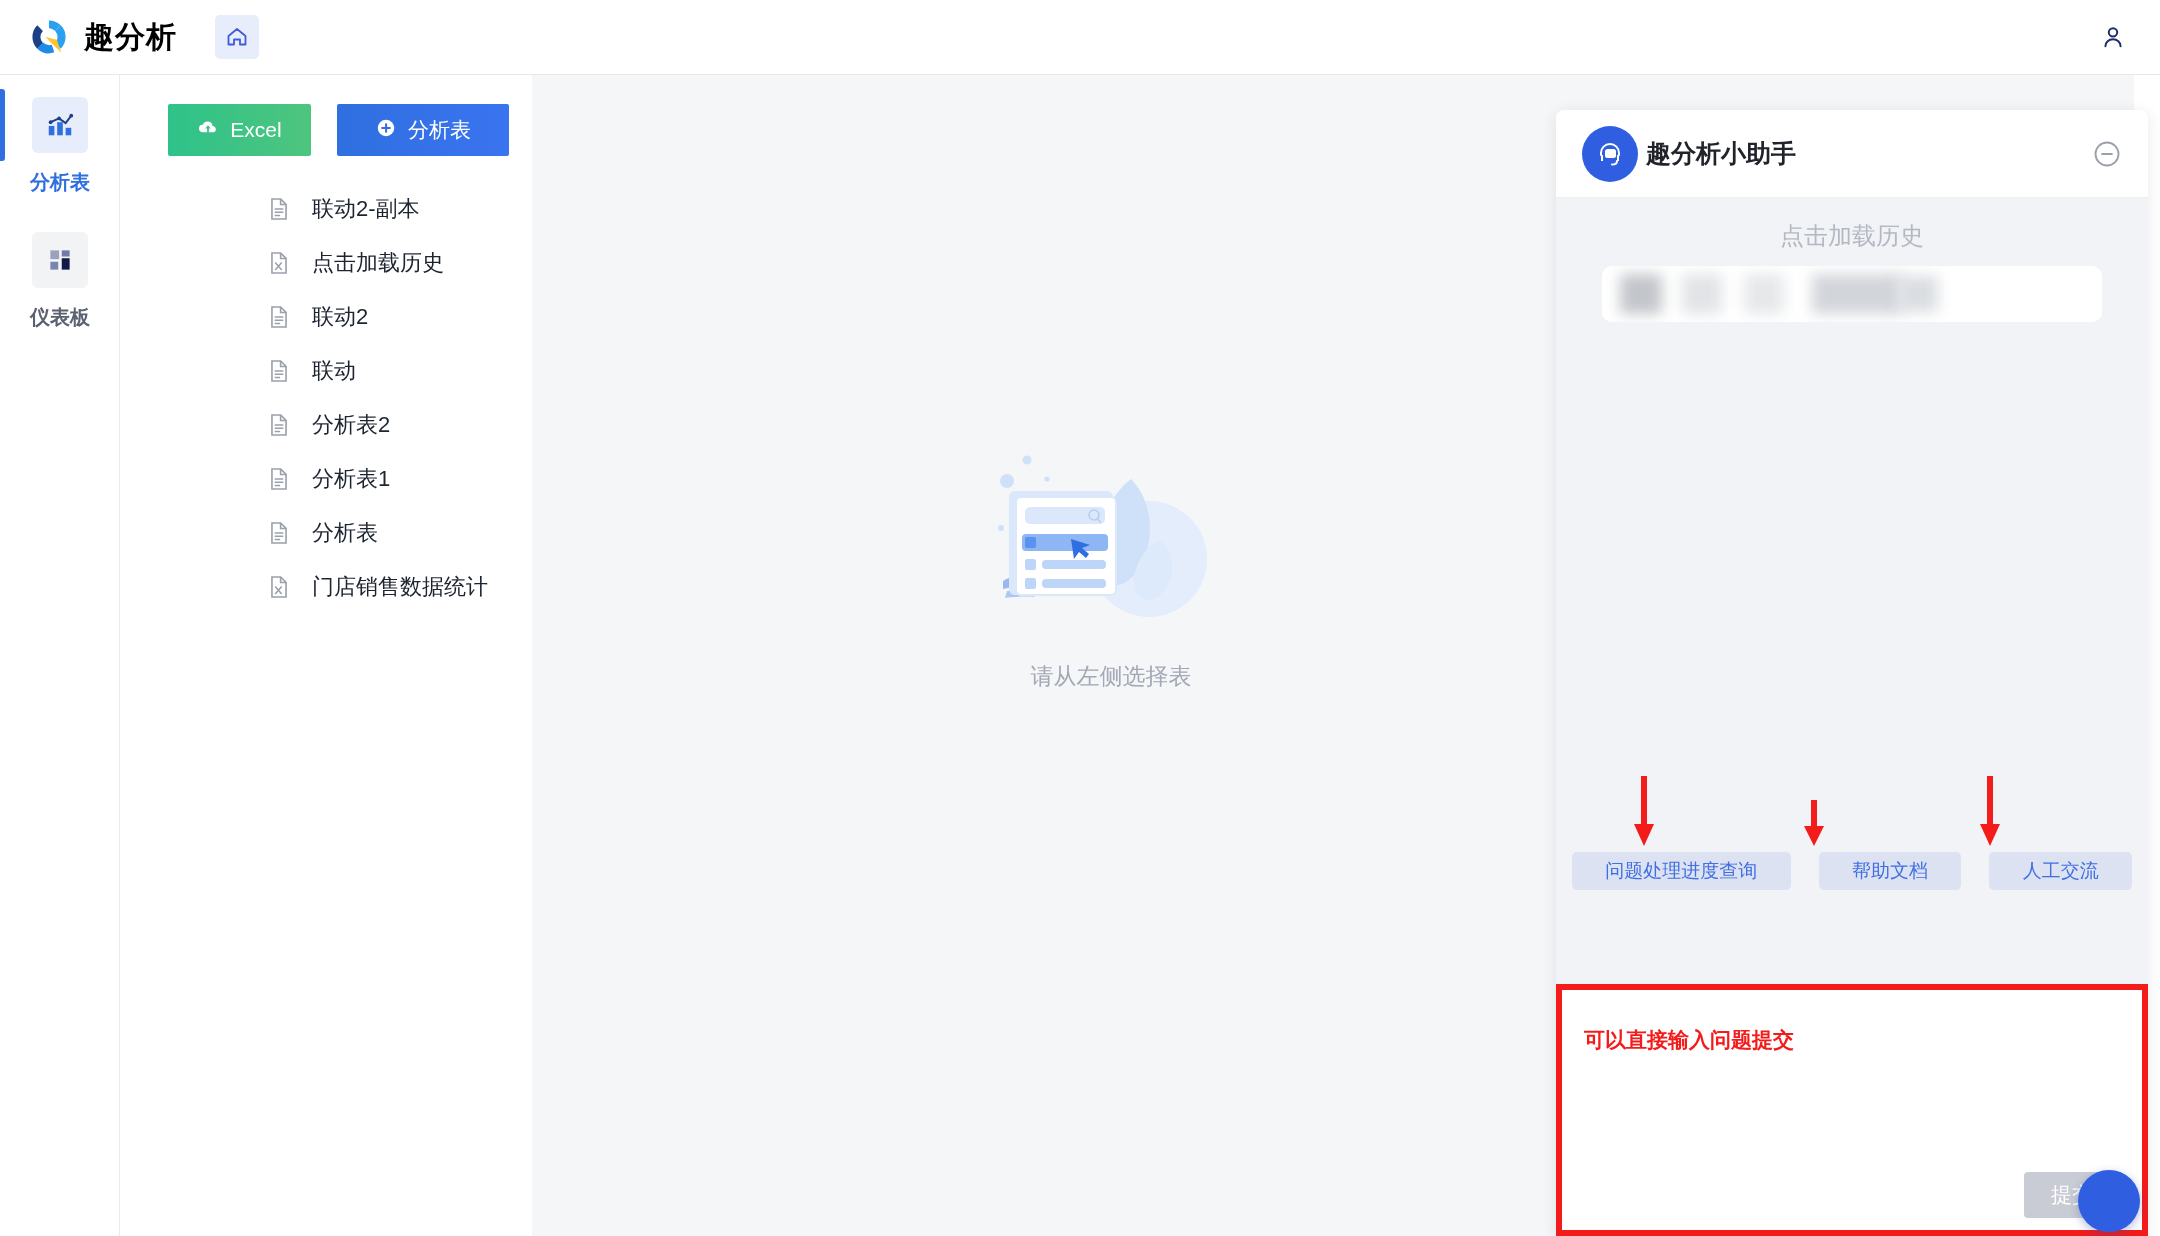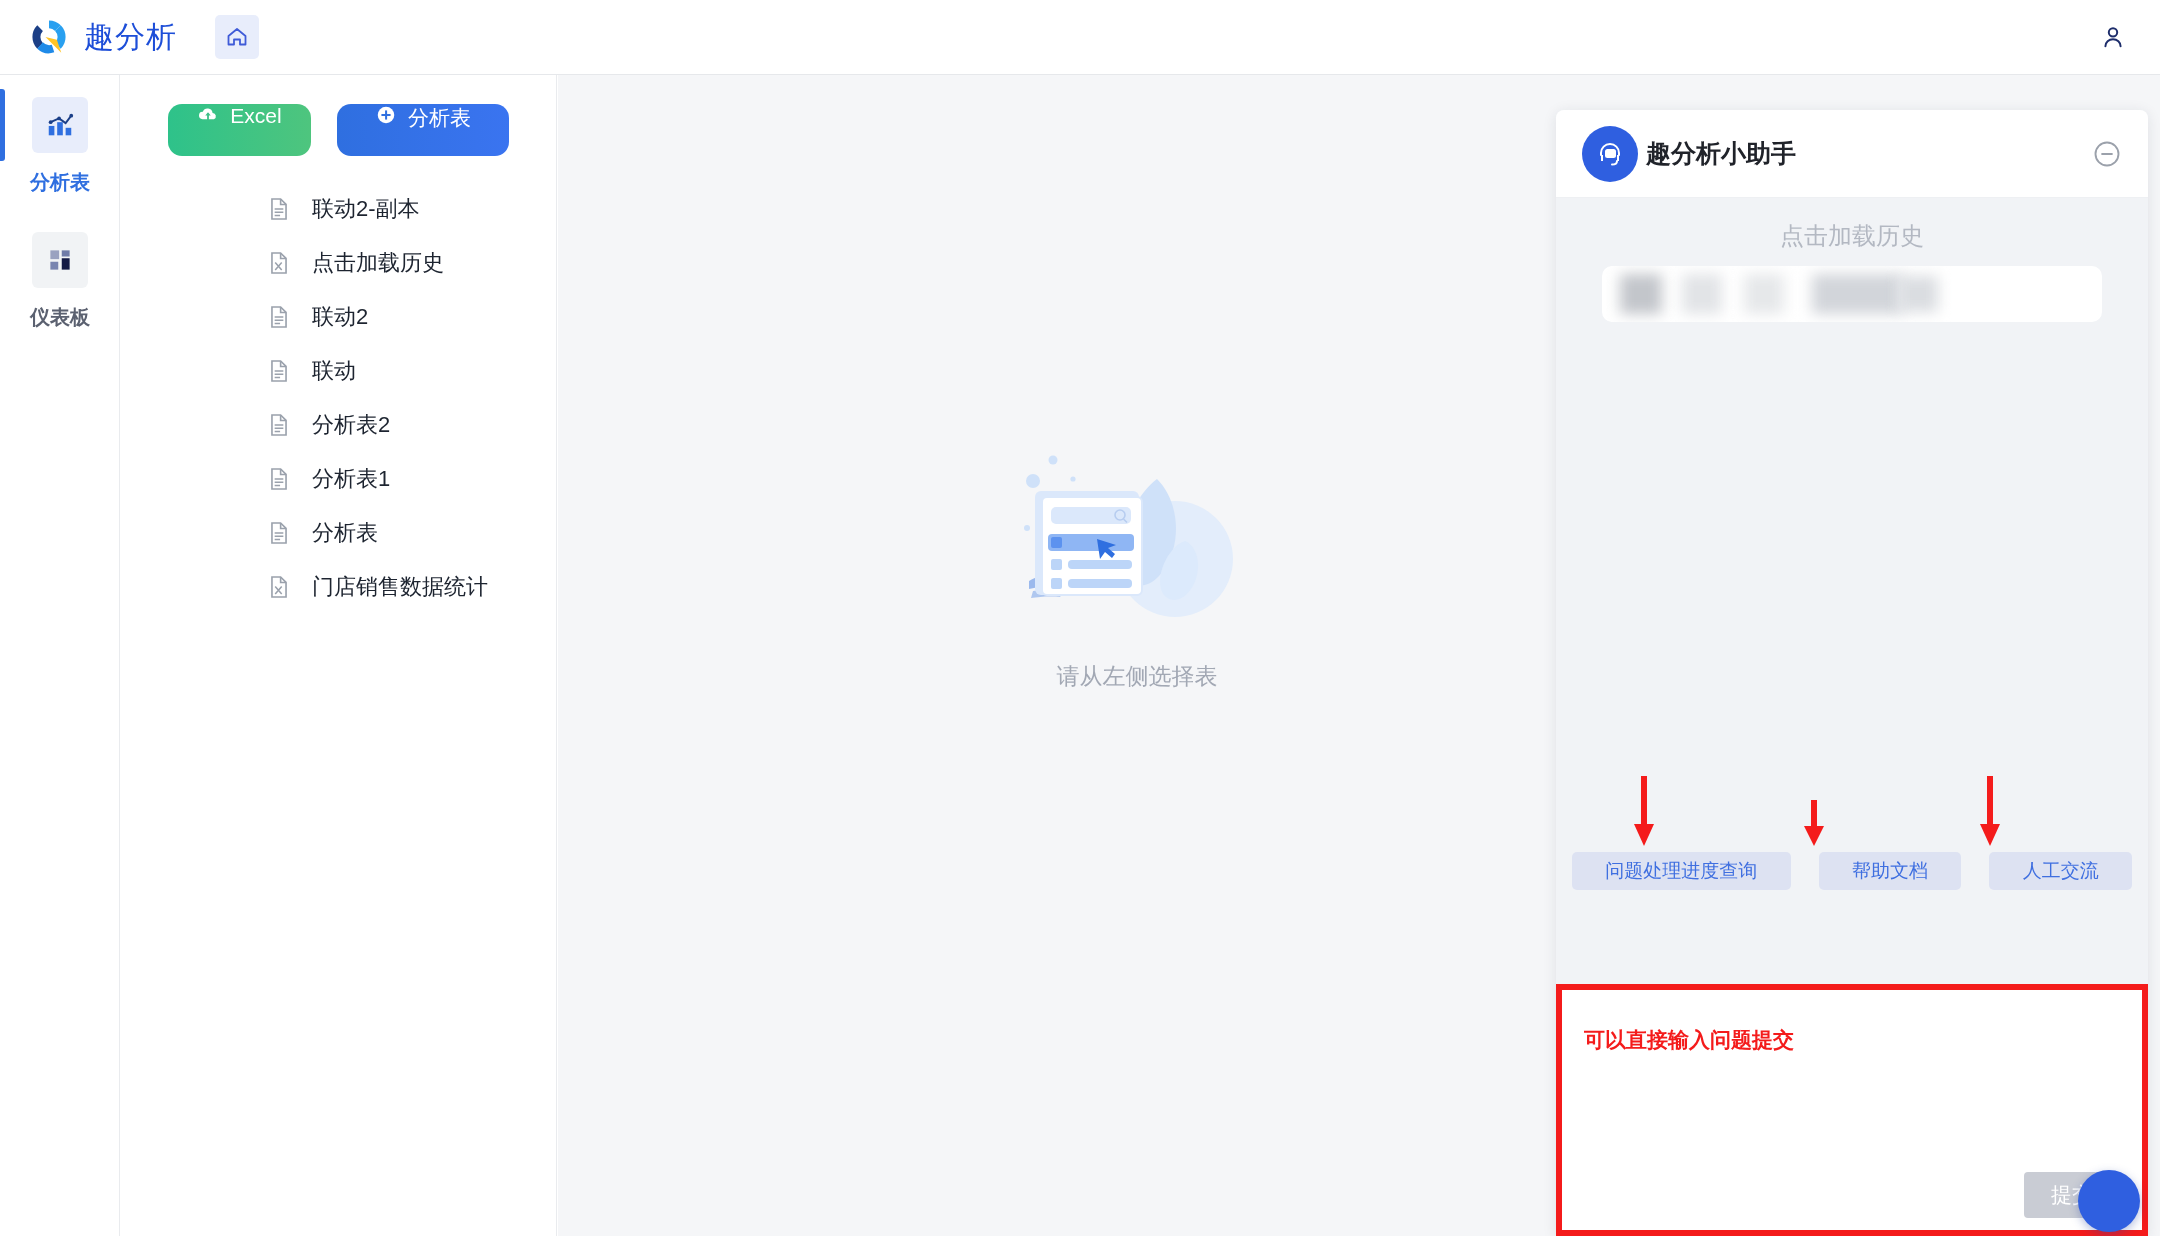--- a/index.html
+++ b/index.html
@@ -15,21 +15,21 @@
     position: absolute; top: 0; left: 0;
     width: 2160px; height: 75px;
     background: #ffffff;
     border-bottom: 1px solid #e6e8eb;
     display: flex; align-items: center;
   }
   .brand { display: flex; align-items: center; margin-left: 28px; }
   .brand-logo { width: 42px; height: 42px; }
   .brand-name {
     margin-left: 14px;
-    font-size: 30px; font-weight: 400; color: #1d4ed8;
+    font-size: 30px; font-weight: 700; color: #000000;
     letter-spacing: 1px;
   }
   .home-btn {
     margin-left: 38px;
     width: 44px; height: 44px;
     background: #e8edfb;
     border-radius: 5px;
     display: flex; align-items: center; justify-content: center;
     cursor: pointer;
   }
@@ -71,39 +71,39 @@
 
   
   .filepanel {
     position: absolute; left: 120px; top: 75px;
     width: 437px; height: 1161px;
     background: #ffffff;
     border-right: 1px solid #e9ebee;
   }
   .fp-actions { display: flex; gap: 26px; padding: 29px 0 0 48px; }
   .btn {
-    height: 52px; border: none; border-radius: 14px;
-    display: inline-flex; justify-content: center;
+    height: 52px; border: none; border-radius: 2px;
+    display: inline-flex; align-items: center; justify-content: center;
     gap: 11px; color: #fff; font-size: 21px; cursor: pointer;
     font-family: inherit;
   }
   .btn-excel { width: 143px; background: linear-gradient(90deg,#2ec28a,#4ec57e); }
   .btn-chart { width: 172px; background: linear-gradient(90deg,#2f6fe0,#3a74f0); }
 
   .fp-list { margin-top: 26px; }
   .fp-item {
     height: 54px; display: flex; align-items: center;
     padding-left: 146px; cursor: pointer;
   }
   .fp-icon { width: 26px; height: 26px; flex: 0 0 26px; margin-right: 20px; }
   .fp-text { font-size: 22px; color: #1d2430; }
 
   
   .main {
-    position: absolute; left: 558px; top: 75px;
+    position: absolute; left: 532px; top: 75px;
     width: 1602px; height: 1161px;
     background: #f5f6f8;
   }
   .empty-wrap {
     position: absolute; left: 50%; top: 356px;
     transform: translateX(-50%);
     margin-left: -222px;
     display: flex; flex-direction: column; align-items: center;
   }
   .empty-text { margin-top: 16px; font-size: 23px; color: #a2a8b4; }

